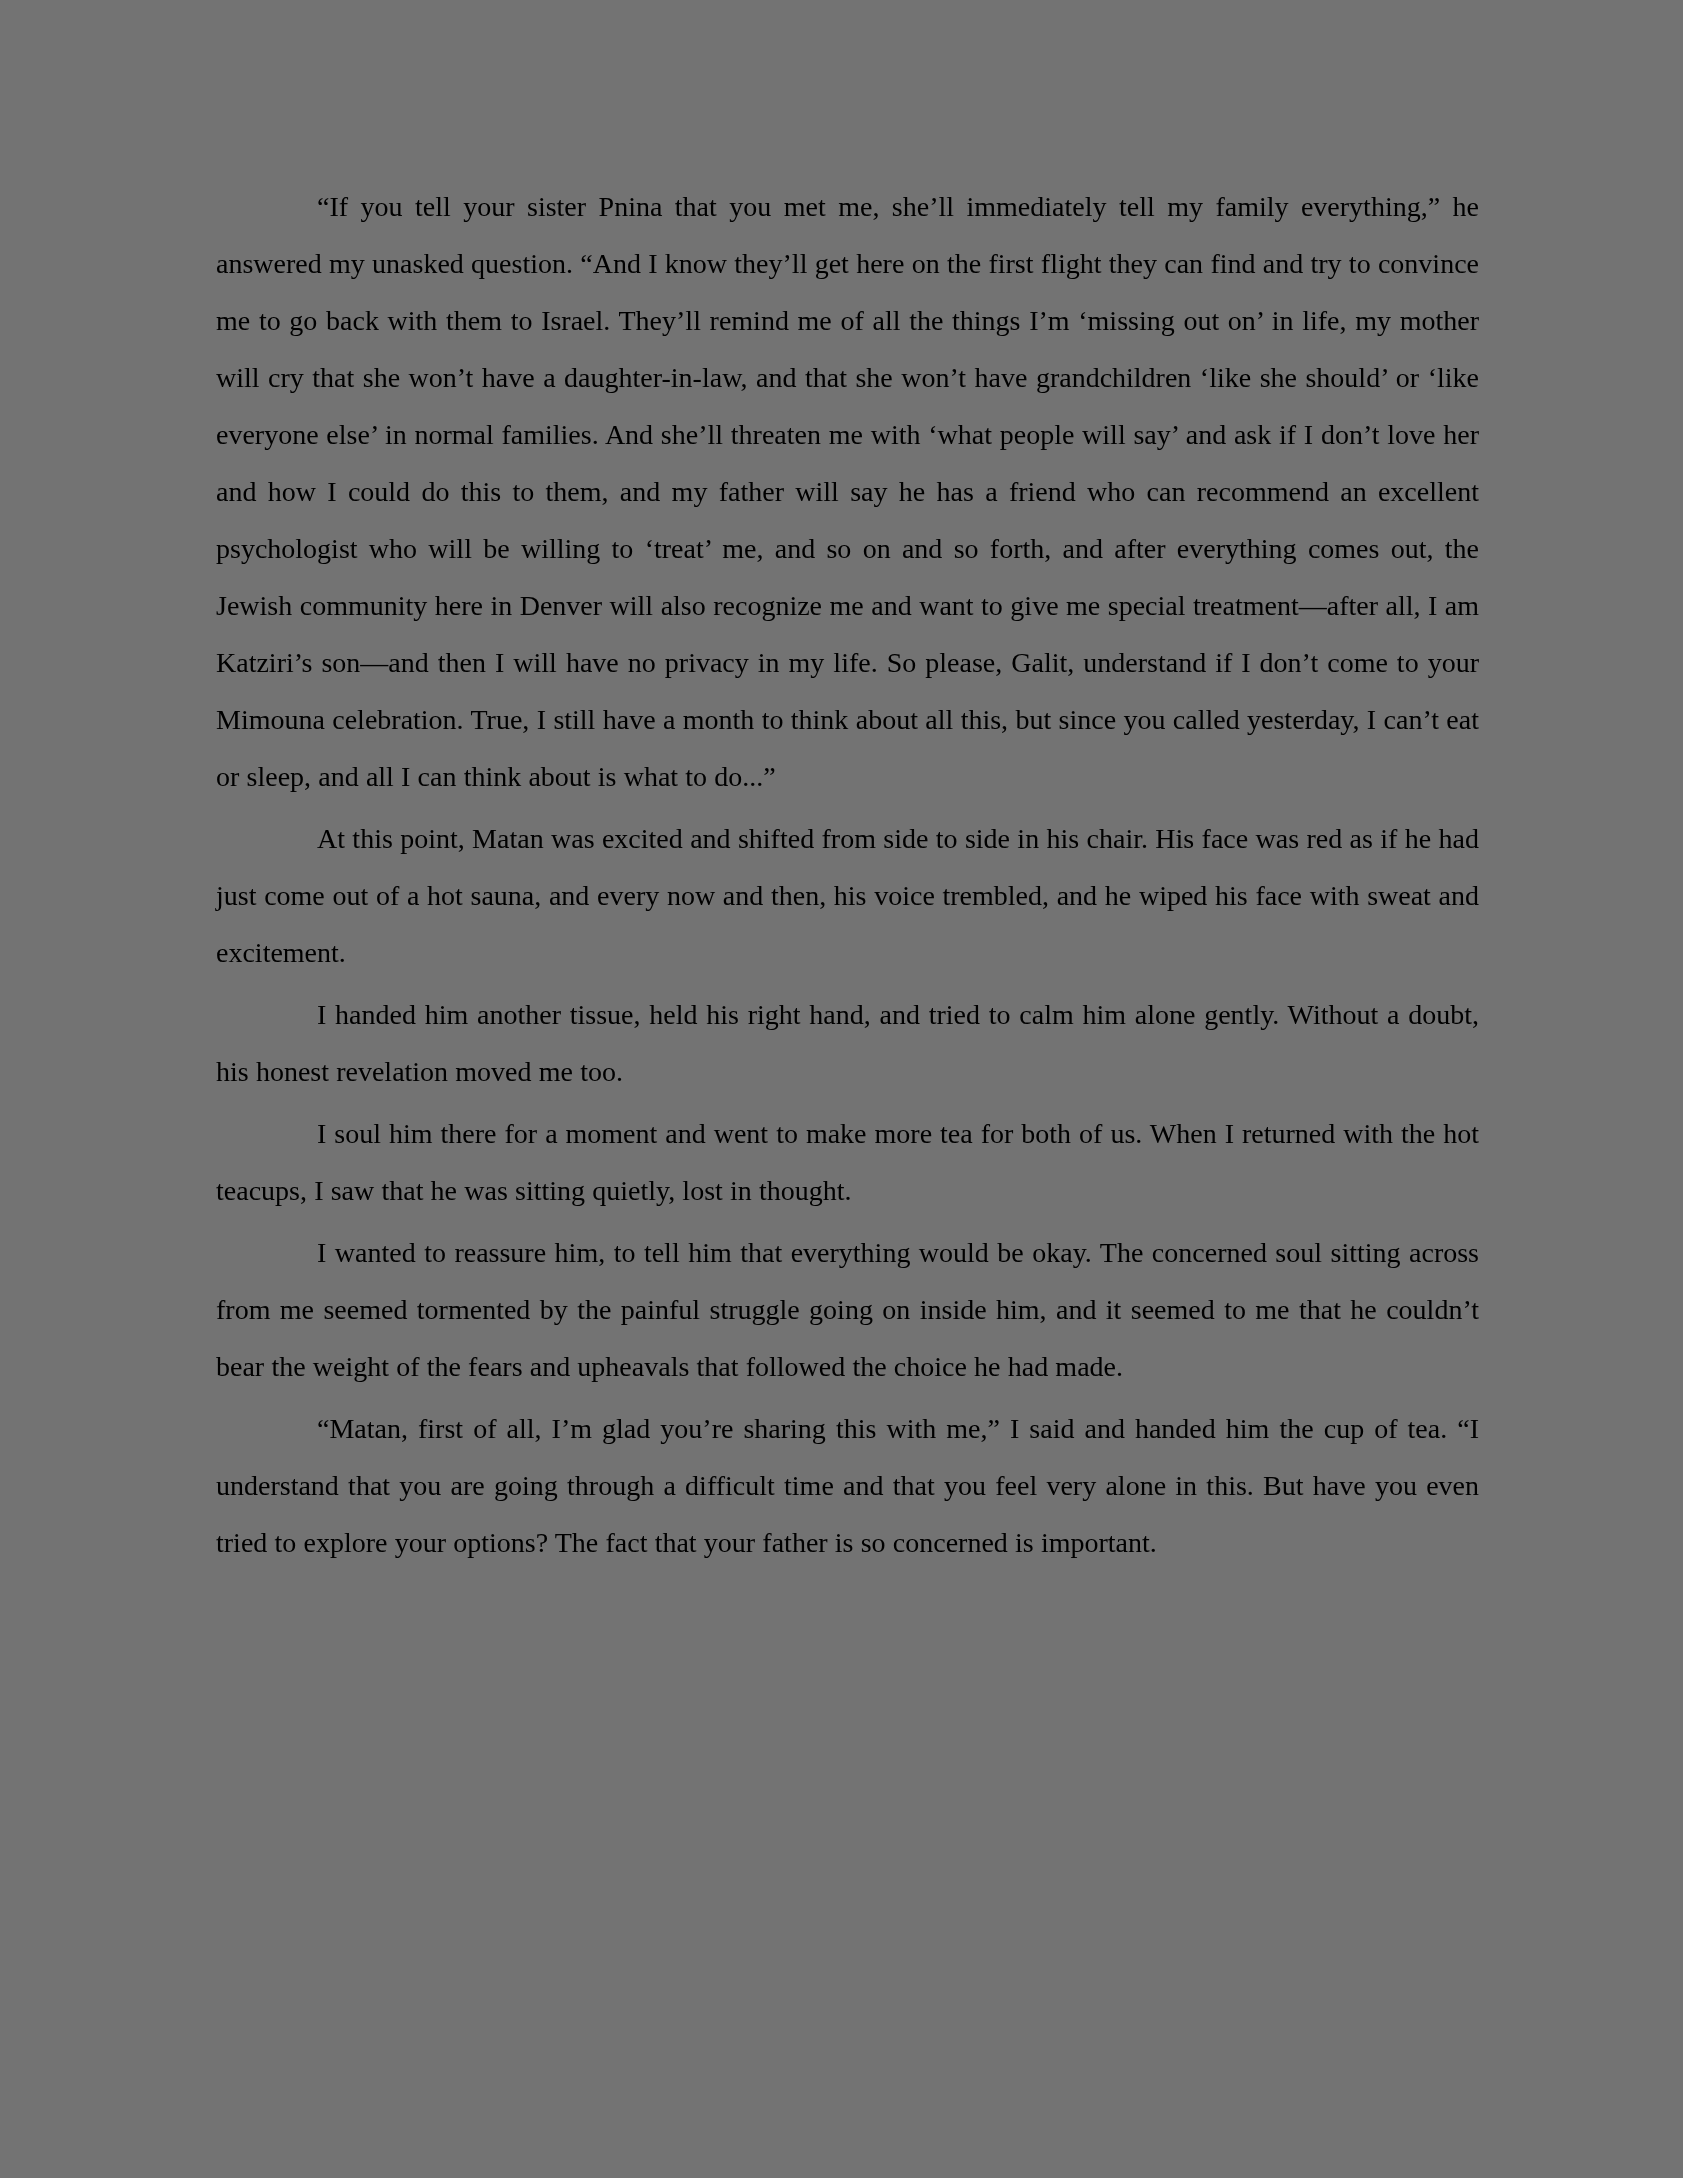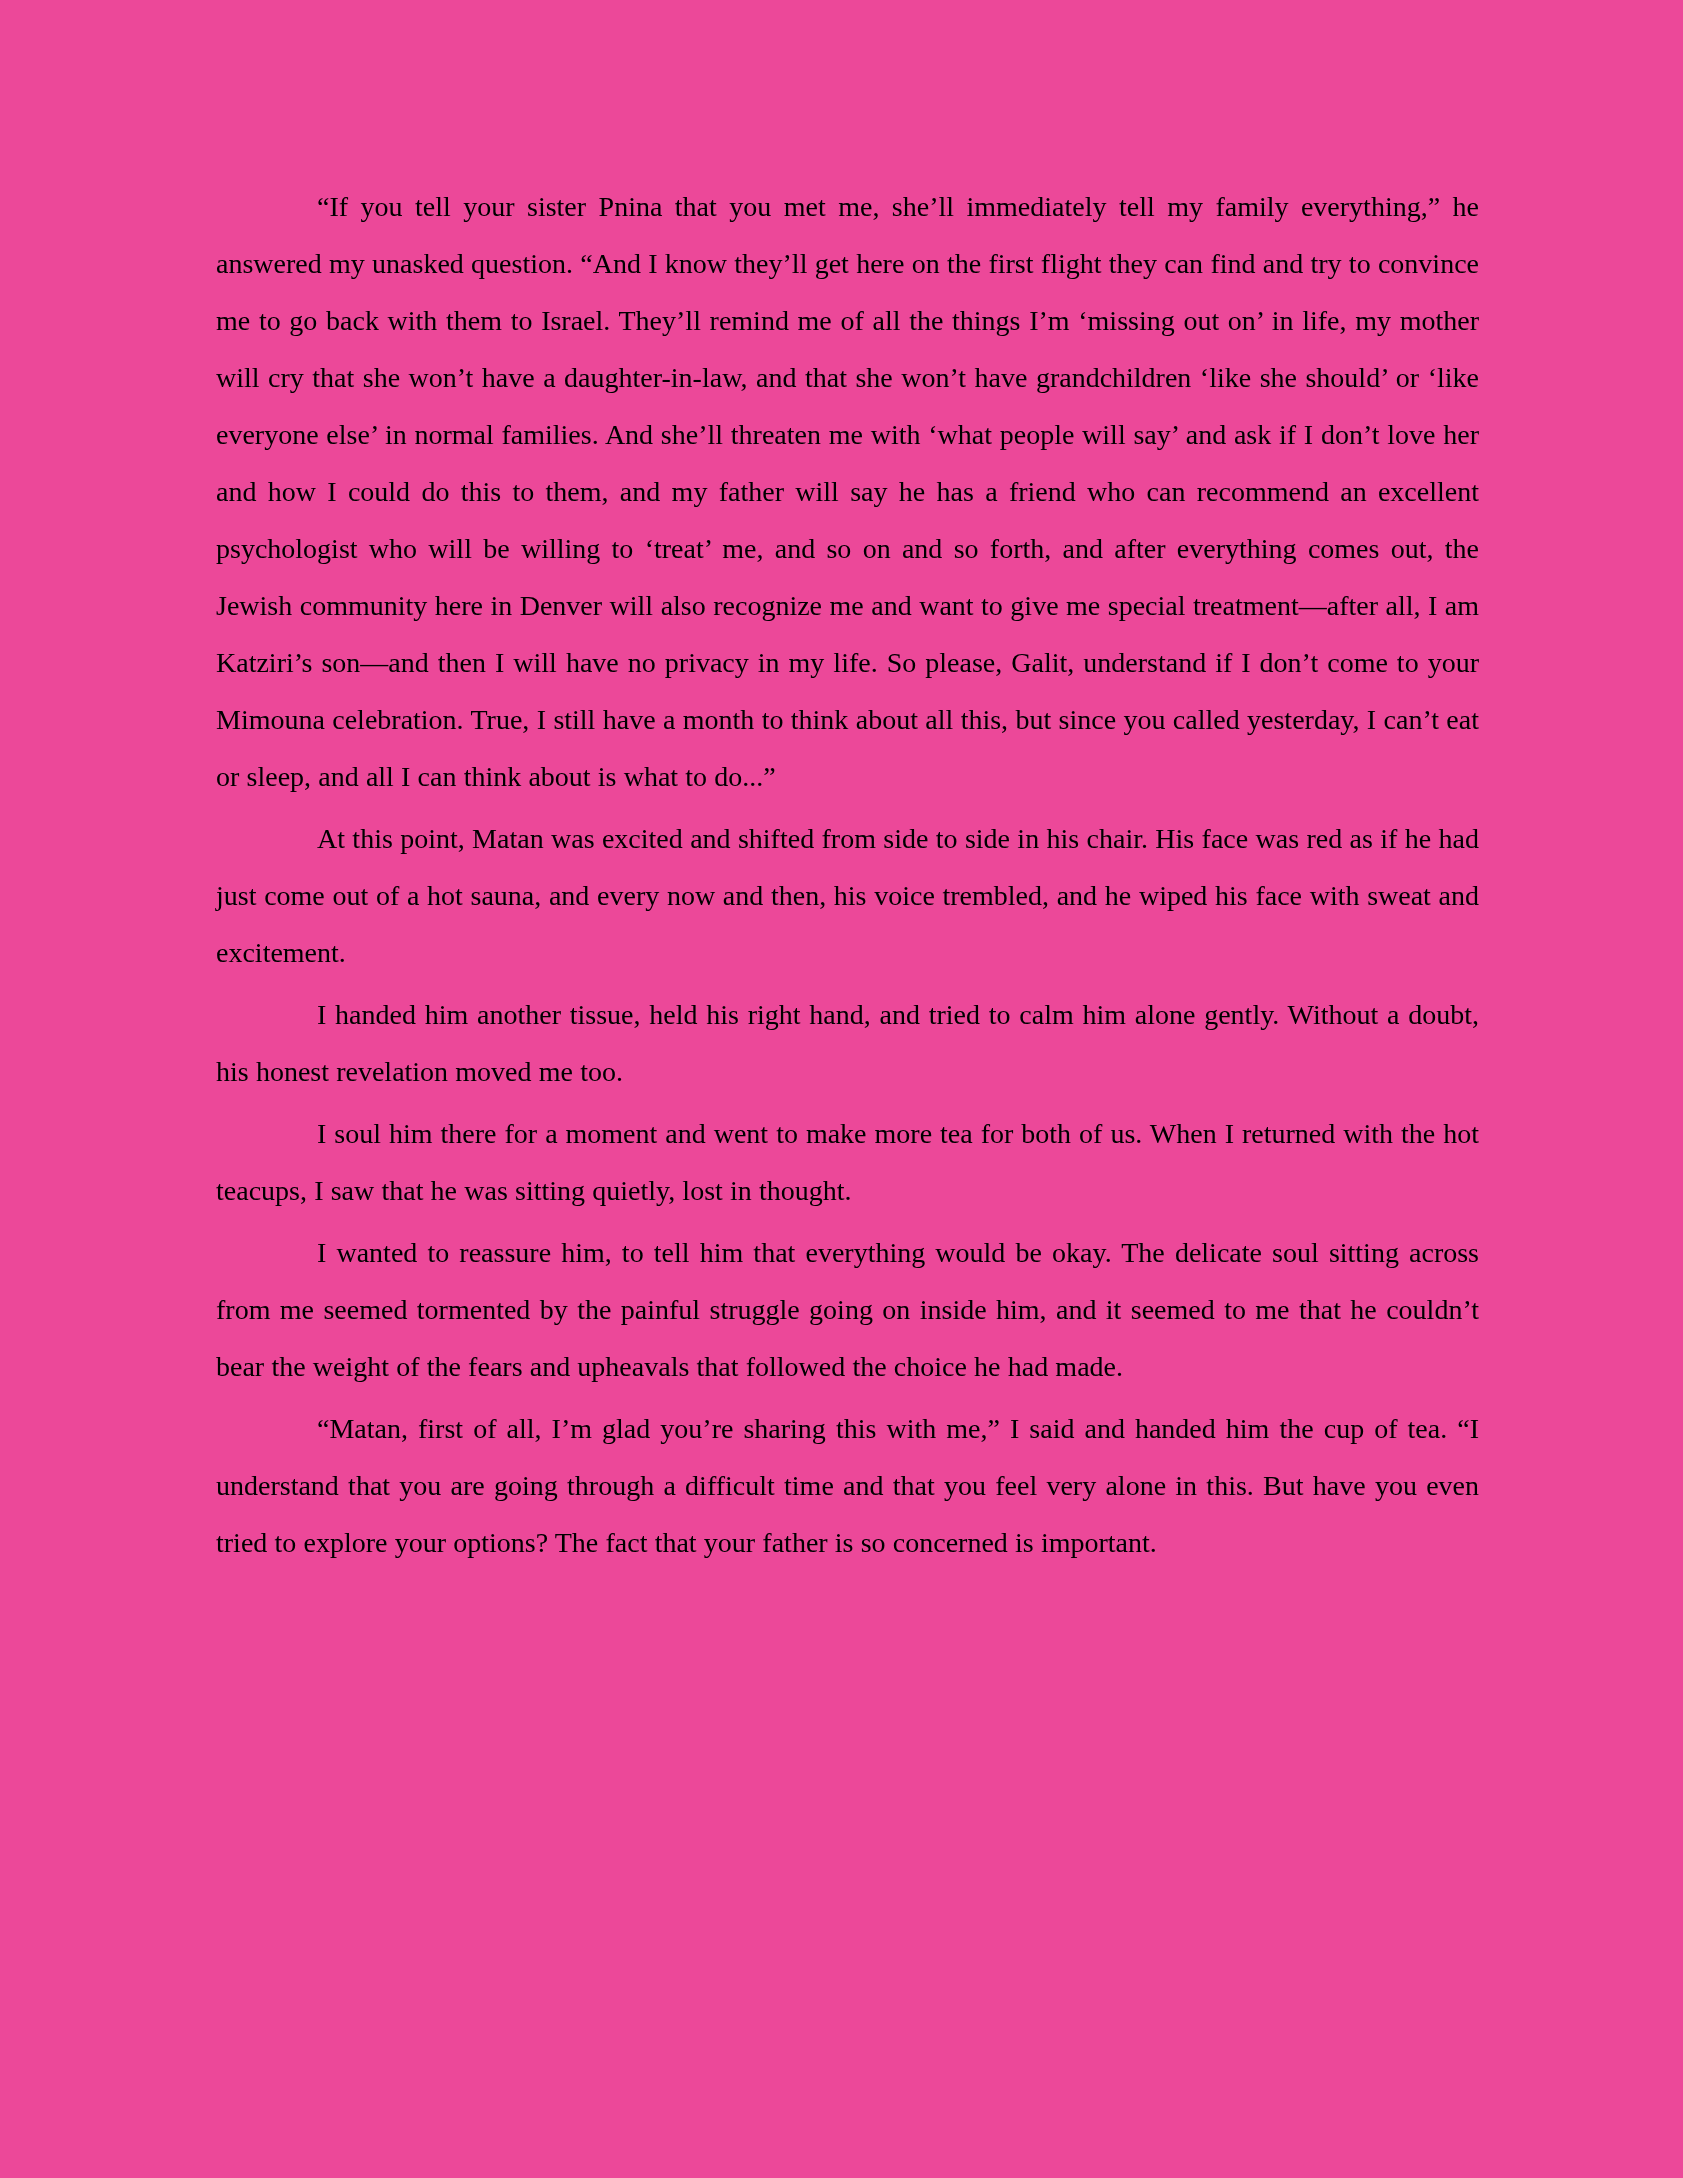--- a/index.html
+++ b/index.html
@@ -11,21 +11,21 @@
     width: 1683px;
     height: 2178px;
     overflow: hidden;
     font-family: "Liberation Serif", "DejaVu Serif", serif;
     color: #000000;
   }
   .page {
     position: relative;
     width: 1683px;
     height: 2178px;
-    background: #ec4899;
+    background: #737373;
     box-sizing: border-box;
     padding: 178px 0 0 0;
   }
   .text-column {
     width: 1275px;
     margin: 0 auto;
     padding: 0 0 0 12px;
     box-sizing: border-box;
   }
   .doc-paragraph {
@@ -45,17 +45,17 @@
 </style>
 </head>
 <body>
 
 <div class="page">
   <div class="text-column">
     <p class="doc-paragraph">“If you tell your sister Pnina that you met me, she’ll immediately tell my family everything,” he answered my unasked question. “And I know they’ll get here on the first flight they can find and try to convince me to go back with them to Israel. They’ll remind me of all the things I’m ‘missing out on’ in life, my mother will cry that she won’t have a daughter-in-law, and that she won’t have grandchildren ‘like she should’ or ‘like everyone else’ in normal families. And she’ll threaten me with ‘what people will say’ and ask if I don’t love her and how I could do this to them, and my father will say he has a friend who can recommend an excellent psychologist who will be willing to ‘treat’ me, and so on and so forth, and after everything comes out, the Jewish community here in Denver will also recognize me and want to give me special treatment—after all, I am Katziri’s son—and then I will have no privacy in my life. So please, Galit, understand if I don’t come to your Mimouna celebration. True, I still have a month to think about all this, but since you called yesterday, I can’t eat or sleep, and all I can think about is what to do...”</p>
     <p class="doc-paragraph">At this point, Matan was excited and shifted from side to side in his chair. His face was red as if he had just come out of a hot sauna, and every now and then, his voice trembled, and he wiped his face with sweat and excitement.</p>
     <p class="doc-paragraph">I handed him another tissue, held his right hand, and tried to calm him alone gently. Without a doubt, his honest revelation moved me too.</p>
     <p class="doc-paragraph">I soul him there for a moment and went to make more tea for both of us. When I returned with the hot teacups, I saw that he was sitting quietly, lost in thought.</p>
-    <p class="doc-paragraph">I wanted to reassure him, to tell him that everything would be okay. The delicate soul sitting across from me seemed tormented by the painful struggle going on inside him, and it seemed to me that he couldn’t bear the weight of the fears and upheavals that followed the choice he had made.</p>
+    <p class="doc-paragraph">I wanted to reassure him, to tell him that everything would be okay. The concerned soul sitting across from me seemed tormented by the painful struggle going on inside him, and it seemed to me that he couldn’t bear the weight of the fears and upheavals that followed the choice he had made.</p>
     <p class="doc-paragraph">“Matan, first of all, I’m glad you’re sharing this with me,” I said and handed him the cup of tea. “I understand that you are going through a difficult time and that you feel very alone in this. But have you even tried to explore your options? The fact that your father is so concerned is important.</p>
   </div>
 </div>
 
 
 </body></html>

